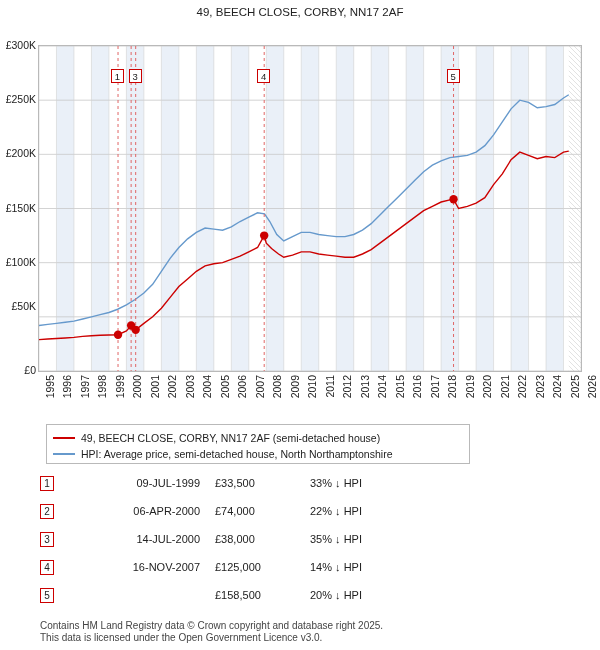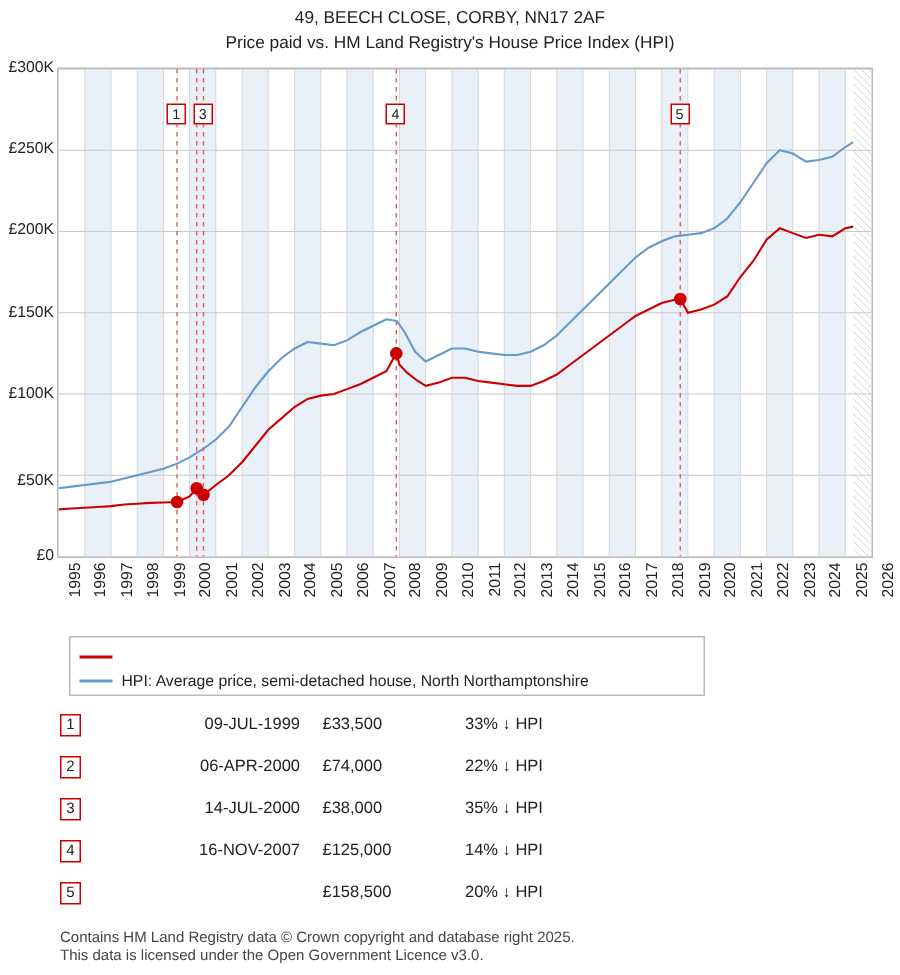--- a/index.html
+++ b/index.html
@@ -183,26 +183,25 @@
     line-height: 12px;
   }
 </style>
 </head>
 <body>
 
 <div class="page">
 
   <div class="title-block">
     <div class="title-line">49, BEECH CLOSE, CORBY, NN17 2AF</div>
-    <div class="title-line">Price paid vs. HM Land Registry's House Price Index (HPI)</div>
   </div>
 
   <div class="ylabels">
       <div class="ylabel" style="top: 325px;">£0</div>
-      <div class="ylabel" style="top: 275px;">£50K</div>
+      <div class="ylabel" style="top: 261px;">£50K</div>
       <div class="ylabel" style="top: 216.667px;">£100K</div>
       <div class="ylabel" style="top: 162.5px;">£150K</div>
       <div class="ylabel" style="top: 108.333px;">£200K</div>
       <div class="ylabel" style="top: 54.1667px;">£250K</div>
       <div class="ylabel" style="top: 0px;">£300K</div>
     </div>
 
   <div class="chart-area">
     <div class="plot">
       <svg id="plot-svg" width="542" height="325" viewBox="0 0 542 325">
@@ -521,20 +520,21 @@
       <div class="xlabel" style="left: 478.065px;">2022</div>
       <div class="xlabel" style="left: 495.548px;">2023</div>
       <div class="xlabel" style="left: 513.032px;">2024</div>
       <div class="xlabel" style="left: 530.516px;">2025</div>
       <div class="xlabel" style="left: 548px;">2026</div>
     </div>
 
   <div class="legend">
     <div class="legend-row">
       <span class="legend-swatch" style="border-top-color:#cc0000"></span>
+      <span class="legend-text">49, BEECH CLOSE, CORBY, NN17 2AF (semi-detached house)</span>
     </div>
     <div class="legend-row">
       <span class="legend-swatch" style="border-top-color:#6699cc"></span>
       <span class="legend-text">HPI: Average price, semi-detached house, North Northamptonshire</span>
     </div>
   </div>
 
   <div class="table">
     <div class="trow">
       <div class="tnum">1</div>

